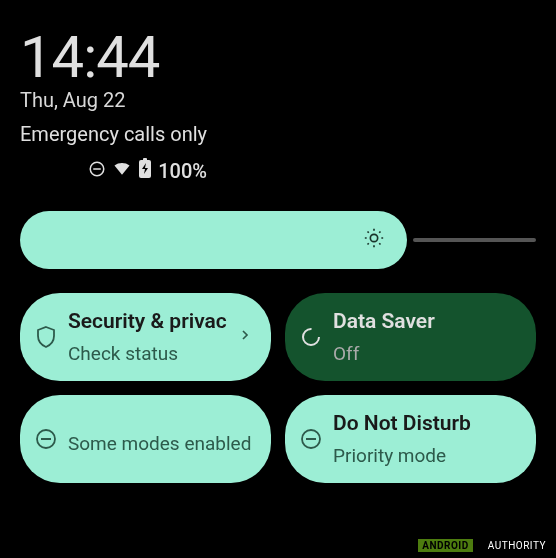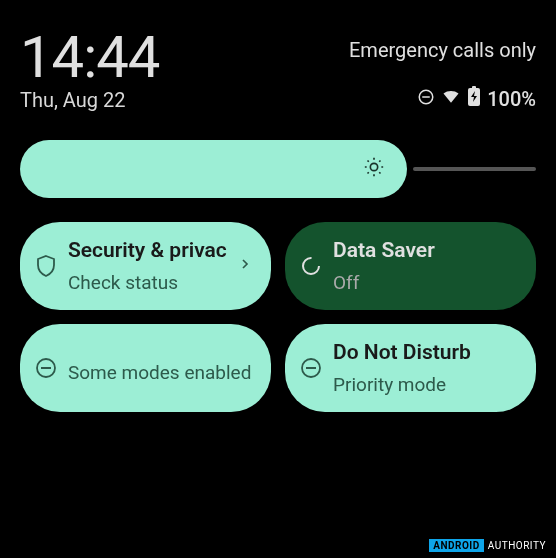--- a/index.html
+++ b/index.html
@@ -12,40 +12,41 @@
     position: relative;
     overflow: hidden;
   }
   .screen {
     padding: 28px 20px 0 20px;
   }
   .status-row {
     display: flex;
     justify-content: space-between;
     align-items: flex-start;
+    flex-direction: column;
   }
   .time-block { display: flex; flex-direction: column; }
   .time {
     font-size: 58px;
     font-weight: 400;
     line-height: 1;
     color: #e0e0e0;
     letter-spacing: -1px;
   }
   .date {
     font-size: 20px;
     color: #d8d8d8;
     margin-top: 2px;
     font-weight: 400;
   }
   .status-right {
     display: flex;
     flex-direction: column;
     align-items: flex-end;
-    gap: 24px;
+    gap: 12px;
     padding-top: 10px;
   }
   .emergency {
     font-size: 20px;
     color: #e0e0e0;
     font-weight: 400;
   }
   .status-icons {
     display: flex;
     align-items: flex-end;
@@ -123,29 +124,30 @@
   .watermark {
     position: absolute;
     bottom: 6px;
     right: 6px;
     font-size: 10px;
     letter-spacing: 0.5px;
     display: flex;
     align-items: center;
   }
   .wm-box {
-    background: #0ea5e9;
+    background: #4d7c0f;
     color: #000;
     padding: 1px 4px;
     font-weight: 700;
   }
   .wm-text {
     color: #fff;
     padding: 1px 4px;
     font-weight: 400;
+    margin-left: 11px;
   }
 </style>
 </head>
 <body>
 
 <div class="screen">
 
   <div class="status-row">
     <div class="time-block">
       <div class="time">14:44</div>

